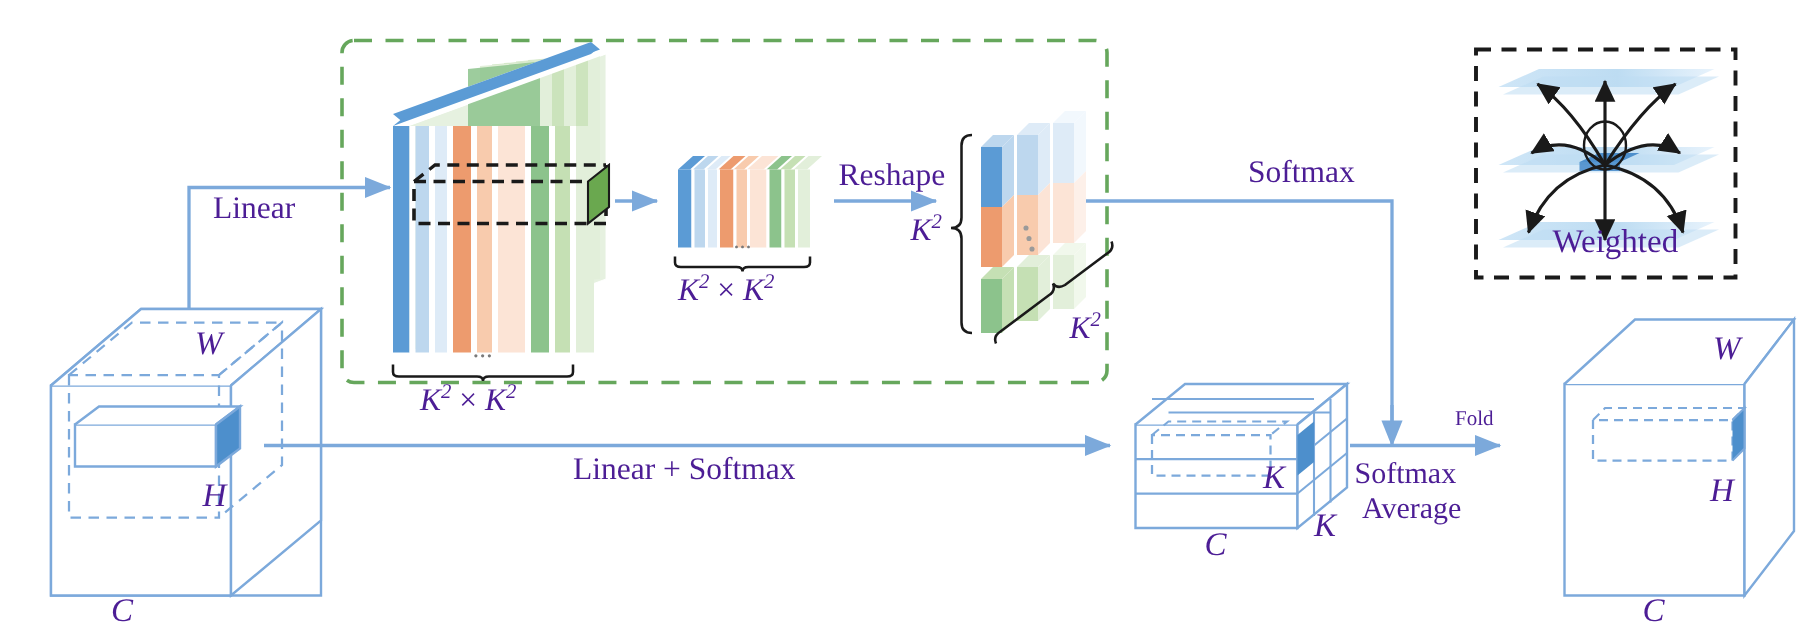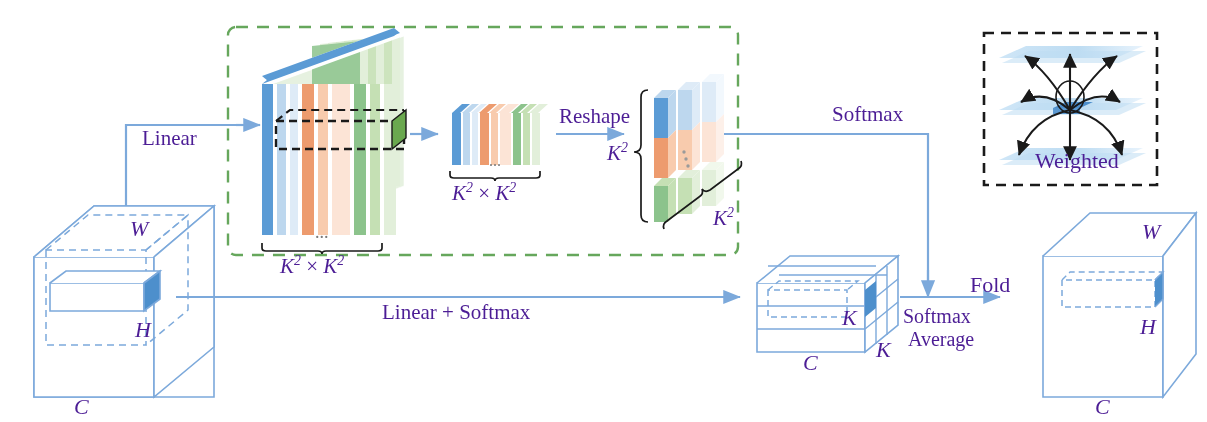--- a/index.html
+++ b/index.html
@@ -298,21 +298,21 @@
   </svg>
 
   <div class="lbl" style="left:142px;top:126px;font-size:21px;text-align:right;">Linear</div>
 
   <div class="lbl" style="left:559px;top:104px;font-size:21px;">Reshape</div>
 
   <div class="lbl" style="left:832px;top:102px;font-size:21px;">Softmax</div>
 
   <div class="lbl" style="left:382px;top:300px;font-size:21px;">Linear + Softmax</div>
 
-  <div class="lbl" style="left:970px;top:272px;font-size:22px;">Fold</div>
+  <div class="lbl" style="left:970px;top:272px;font-size:14px;">Fold</div>
 
   <div class="lbl" style="left:903px;top:305px;font-size:20px;">Softmax</div>
   <div class="lbl" style="left:908px;top:328px;font-size:20px;">Average</div>
 
 
   <div class="lbl" style="left:1035px;top:148px;font-size:22px;">Weighted</div>
 
   <div class="lbl lbl-it" style="left:130px;top:216px;font-size:22px;">W</div>
   <div class="lbl lbl-it" style="left:135px;top:317px;font-size:22px;">H</div>
   <div class="lbl lbl-it" style="left:74px;top:394px;font-size:22px;">C</div>

